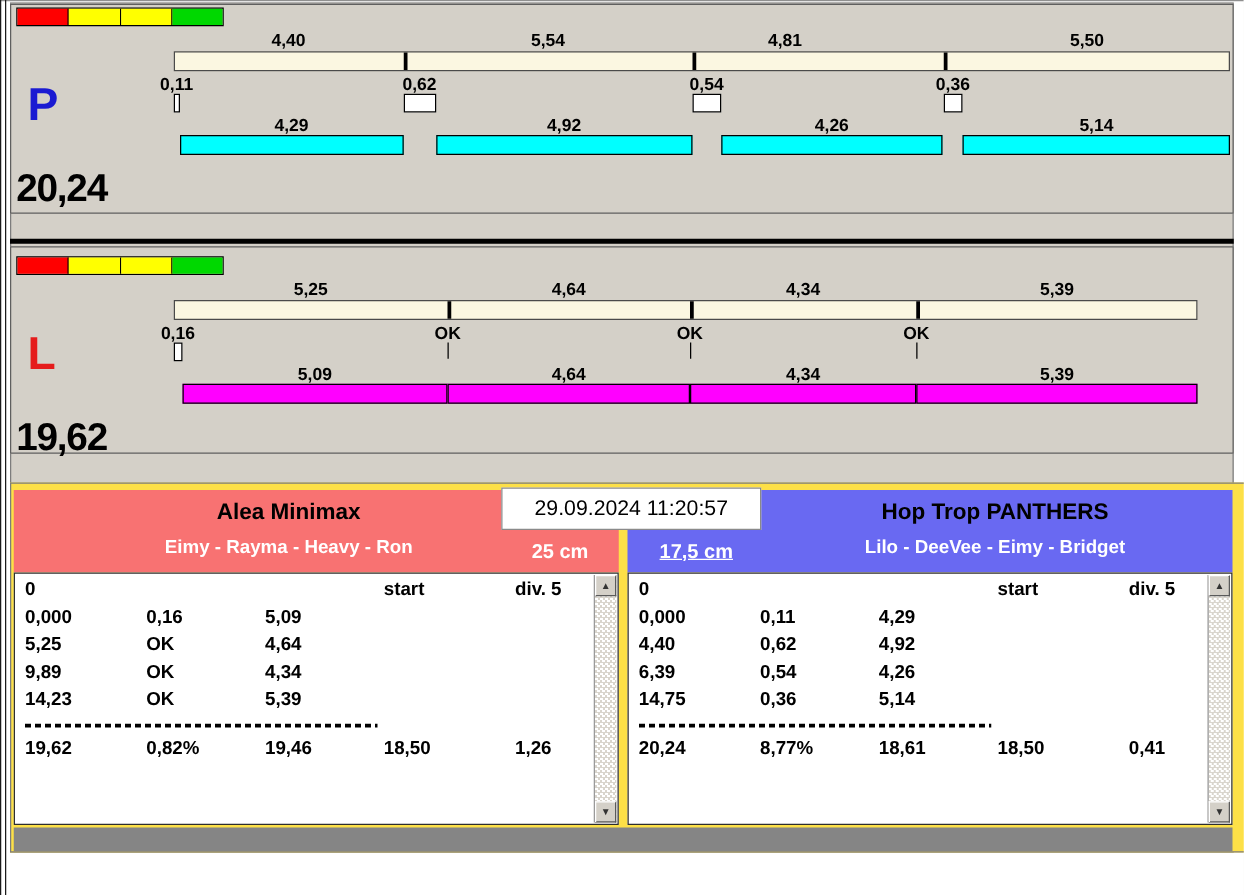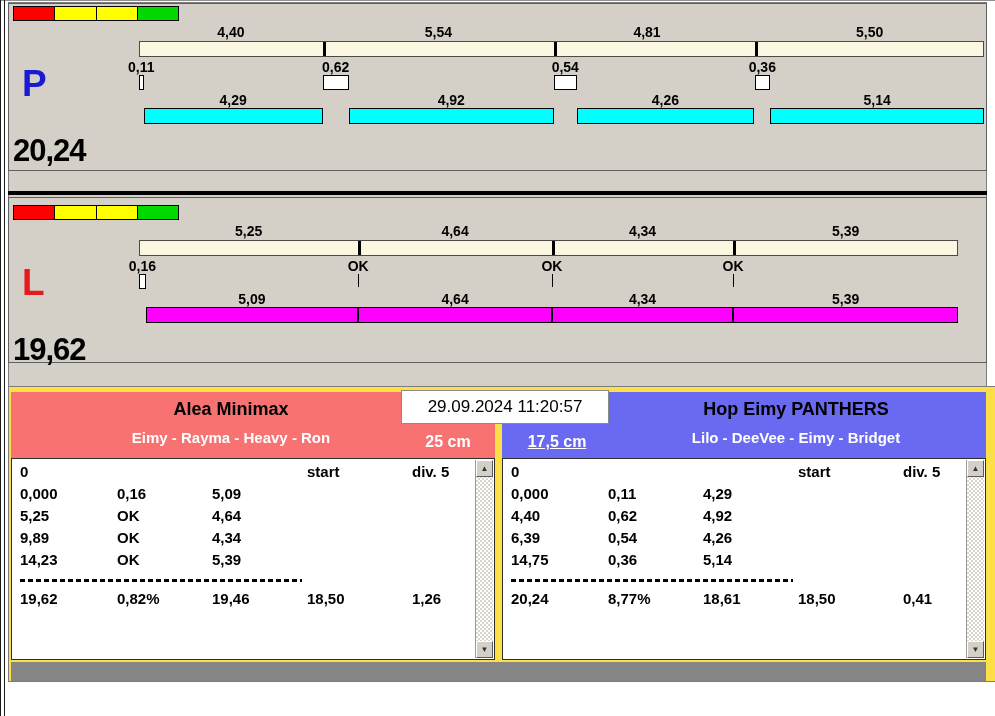--- a/index.html
+++ b/index.html
@@ -74,21 +74,21 @@
         <div class="slabel" style="left: 221.85px; top: 20px;">4,40</div>
         <div class="slabel" style="left: 132.296px; top: 55px;">0,11</div>
         <div class="exbox" style="left: 130px; top: 71px; width: 4.5925px;"></div>
         <div class="slabel" style="left: 224.146px; top: 88px;">4,29</div>
         <div class="runbar" style="left: 134.593px; top: 104px; width: 179.107px; background: rgb(0, 255, 255);"></div>
         <div class="slabel" style="left: 429.348px; top: 20px;">5,54</div>
         <div class="slabel" style="left: 326.642px; top: 55px;">0,62</div>
         <div class="exbox" style="left: 313.7px; top: 71px; width: 25.885px;"></div>
         <div class="slabel" style="left: 442.29px; top: 88px;">4,92</div>
         <div class="runbar" style="left: 339.585px; top: 104px; width: 205.41px; background: rgb(0, 255, 255);"></div>
-        <div class="slabel" style="left: 638px; top: 20px;">4,81</div>
+        <div class="slabel" style="left: 619px; top: 20px;">4,81</div>
         <div class="slabel" style="left: 556.268px; top: 55px;">0,54</div>
         <div class="exbox" style="left: 544.995px; top: 71px; width: 22.545px;"></div>
         <div class="slabel" style="left: 656.467px; top: 88px;">4,26</div>
         <div class="runbar" style="left: 567.54px; top: 104px; width: 177.855px; background: rgb(0, 255, 255);"></div>
         <div class="slabel" style="left: 860.625px; top: 20px;">5,50</div>
         <div class="slabel" style="left: 753.327px; top: 55px;">0,36</div>
         <div class="exbox" style="left: 745.812px; top: 71px; width: 15.03px;"></div>
         <div class="slabel" style="left: 868.14px; top: 88px;">5,14</div>
         <div class="runbar" style="left: 760.842px; top: 104px; width: 214.595px; background: rgb(0, 255, 255);"></div>
       </div>
@@ -134,21 +134,21 @@
       </div>
   </section>
 
   <section class="bottom">
     <div class="team-header red" style="background: rgb(248, 114, 114);">
       <div class="team-name">Alea Minimax</div>
       <div class="team-members">Eimy - Rayma - Heavy - Ron</div>
       <div class="cm-badge">25 cm</div>
     </div>
     <div class="team-header blue" style="background: rgb(105, 105, 242);">
-      <div class="team-name">Hop Eimy PANTHERS</div>
+      <div class="team-name">Hop Trop PANTHERS</div>
       <div class="team-members">Lilo - DeeVee - Eimy - Bridget</div>
       <div class="cm-badge">17,5 cm</div>
     </div>
     <div class="timestamp">29.09.2024 11:20:57</div>
     <div class="dtable left">
         <div class="tcell" style="left: 8px; top: 4px;">0</div>
         <div class="tcell" style="left: 295px; top: 4px;">start</div>
         <div class="tcell" style="left: 400px; top: 4px;">div. 5</div>
         <div class="tcell" style="left: 8px; top: 26px;">0,000</div>
         <div class="tcell" style="left: 105px; top: 26px;">0,16</div>

